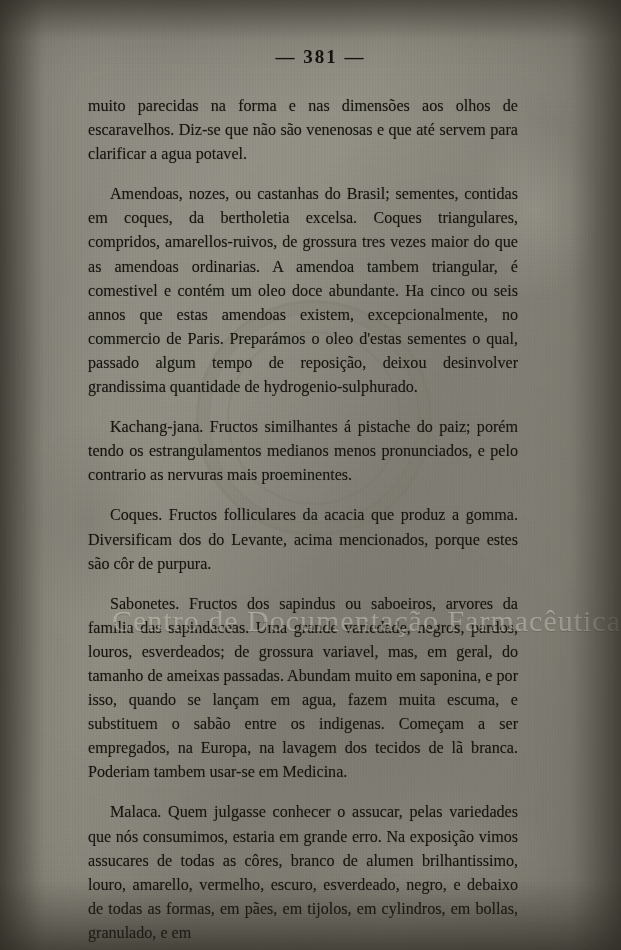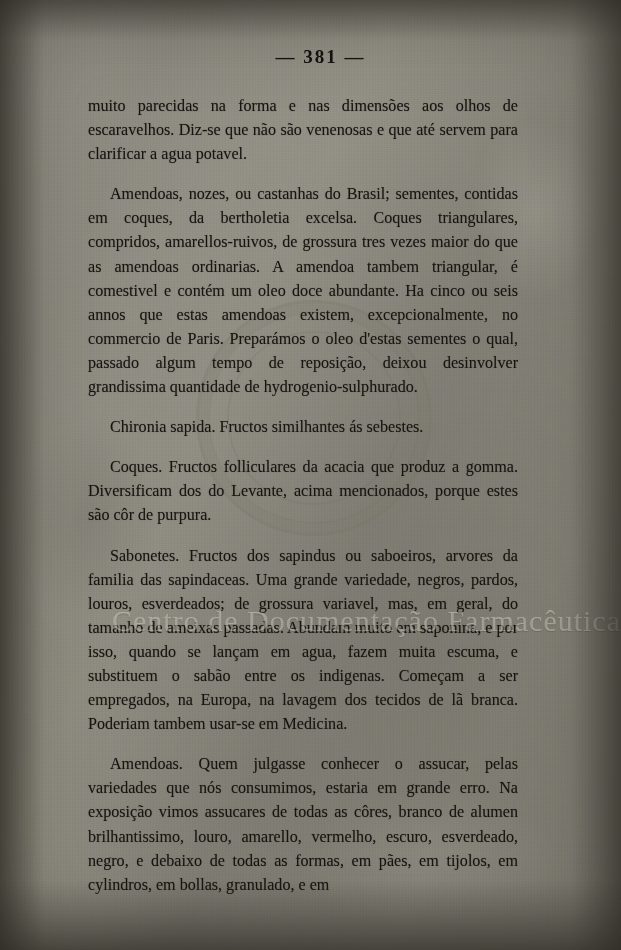--- a/index.html
+++ b/index.html
@@ -156,24 +156,24 @@
   <div class="blotch b2"></div>
   <div class="blotch b3"></div>
 
   <div class="seal"></div>
 
   <div class="page-number">— 381 —</div>
 
   <div class="text-block">
     <p class="para">muito parecidas na forma e nas dimensões aos olhos de escaravelhos. Diz-se que não são venenosas e que até servem para clarificar a agua potavel.</p>
     <p class="para indent"><span class="it">Amendoas, nozes, ou castanhas do Brasil;</span> sementes, contidas em coques, da <span class="it">bertholetia excelsa.</span> Coques triangulares, compridos, amarellos-ruivos, de grossura tres vezes maior do que as amendoas ordinarias. A amendoa tambem triangular, é comestivel e contém um oleo doce abundante. Ha cinco ou seis annos que estas amendoas existem, excepcionalmente, no commercio de Paris. Preparámos o oleo d'estas sementes o qual, passado algum tempo de reposição, deixou desinvolver grandissima quantidade de hydrogenio-sulphurado.</p>
-    <p class="para indent last-line-left"><span class="it">Chironia sapida.</span> Fructos similhantes ás sebestes.</p>
+    <p class="para indent"><span class="it">Kachang-jana.</span> Fructos similhantes á pistache do paiz; porém tendo os estrangulamentos medianos menos pronunciados, e pelo contrario as nervuras mais proeminentes.</p>
     <p class="para indent"><span class="it">Coques.</span> Fructos folliculares da acacia que produz a gomma. Diversificam dos do Levante, acima mencionados, porque estes são côr de purpura.</p>
     <p class="para indent"><span class="it">Sabonetes.</span> Fructos dos <span class="it">sapindus</span> ou saboeiros, arvores da familia das sapindaceas. Uma grande variedade, negros, pardos, louros, esverdeados; de grossura variavel, mas, em geral, do tamanho de ameixas passadas. Abundam muito em saponina, e por isso, quando se lançam em agua, fazem muita escuma, e substituem o sabão entre os indigenas. Começam a ser empregados, na Europa, na lavagem dos tecidos de lã branca. Poderiam tambem usar-se em Medicina.</p>
-    <p class="para indent"><span class="it">Amendoas.</span> Quem julgasse conhecer o assucar, pelas variedades que nós consumimos, estaria em grande erro. Na exposição vimos assucares de todas as côres, branco de alumen brilhantissimo, louro, amarello, vermelho, escuro, esverdeado, negro, e debaixo de todas as formas, em pães, em tijolos, em cylindros, em bollas, granulado, e em</p>
+    <p class="para indent"><span class="it">Malaca.</span> Quem julgasse conhecer o assucar, pelas variedades que nós consumimos, estaria em grande erro. Na exposição vimos assucares de todas as côres, branco de alumen brilhantissimo, louro, amarello, vermelho, escuro, esverdeado, negro, e debaixo de todas as formas, em pães, em tijolos, em cylindros, em bollas, granulado, e em</p>
   </div>
 
   <div class="watermark watermark-line1">Centro de Documentação Farmacêutica</div>
 
   <div class="grain"></div>
   <div class="edge-dark-left"></div>
   <div class="edge-dark-right"></div>
   <div class="edge-dark-top"></div>
   <div class="edge-dark-bottom"></div>
   <div class="vignette"></div>

